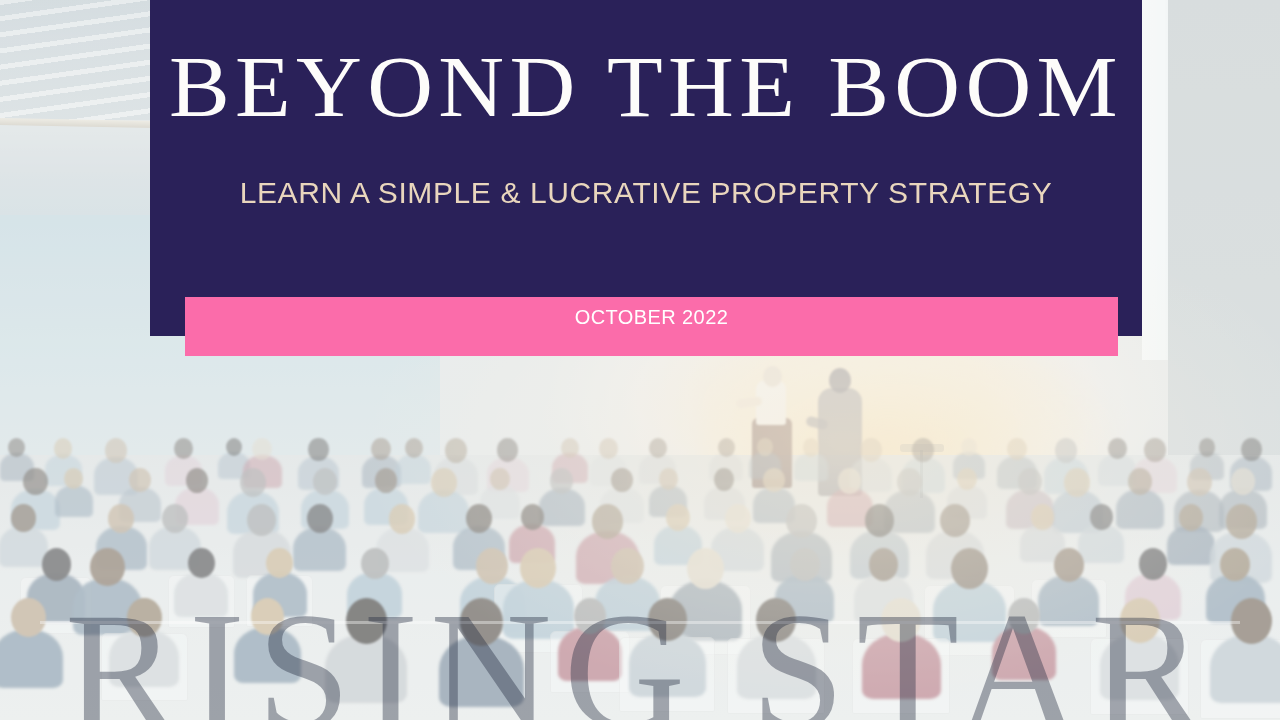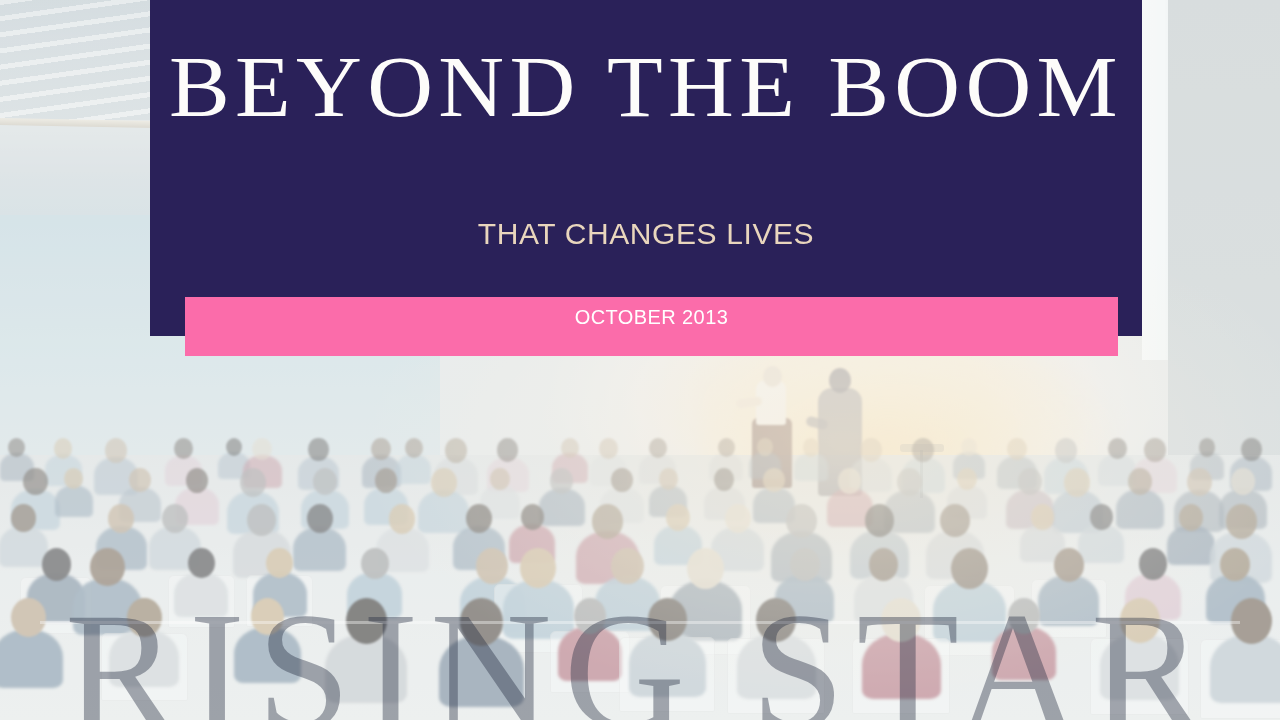--- a/index.html
+++ b/index.html
@@ -538,22 +538,21 @@
     <div class="warm-wash"></div>
     <div class="haze"></div>
   </div>
 
   <div class="watermark-band"></div>
   <div class="watermark">RISING STAR</div>
 
   <div class="navy-panel">
     <div class="title">BEYOND THE BOOM</div>
     <div class="subtitle">
-      <br>
-      <span>THAT CHANGES LIVES</span>
+      <span>LEARN A SIMPLE &amp; LUCRATIVE PROPERTY STRATEGY</span><br>
     </div>
   </div>
 
   <div class="pink-banner">
-    <span class="pink-line">OCTOBER 2013</span>
+    <span class="pink-line">OCTOBER 2022</span>
   </div>
 
 </div>
 
 </body></html>

